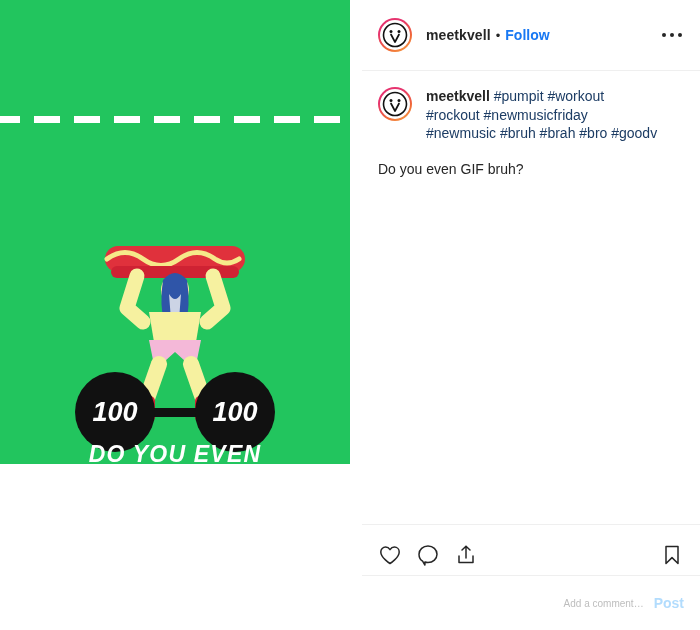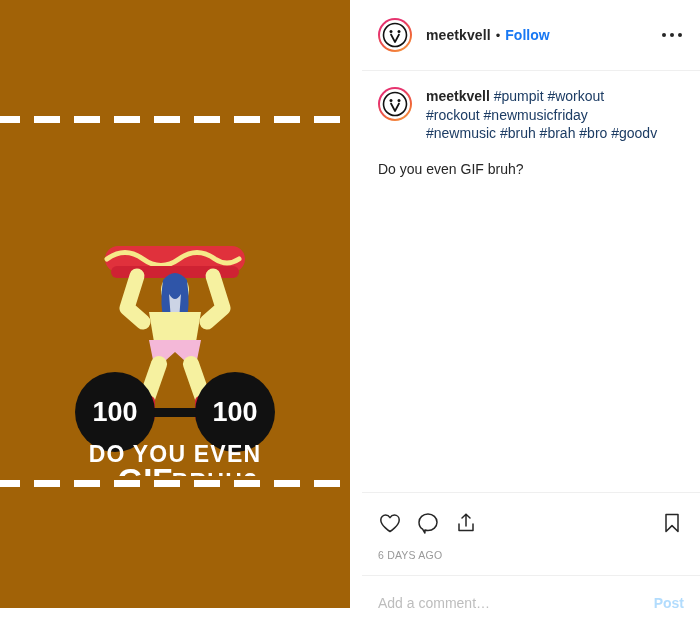--- a/index.html
+++ b/index.html
@@ -11,24 +11,25 @@
   }
   .post {
     display: flex;
     width: 700px; height: 630px;
     background: #fff;
   }
 
   
   .media {
     position: relative;
-    width: 350px; height: 608px;
-    background: #a16207;
+    width: 350px; height: 464px;
+    background: #22c55e;
     overflow: hidden;
     flex: 0 0 350px;
+    font-style: italic;
   }
   .dash-line {
     position: absolute;
     left: -6px; right: -6px;
     height: 7px;
     background-image: repeating-linear-gradient(
         to right, #ffffff 0px, #ffffff 26px,
         rgba(255,255,255,0) 26px, rgba(255,255,255,0) 40px);
     border-radius: 1px;
   }
@@ -188,23 +189,24 @@
     flex: 0 0 55px;
     display: flex;
     align-items: center;
     padding: 0 16px;
   }
   .comment-input {
     flex: 1 1 auto;
     border: none;
     outline: none;
     font-family: "Liberation Sans", sans-serif;
-    font-size: 14px;
+    font-size: 10px;
     color: #7f1d1d;
     background: transparent;
+    text-align: right;
   }
   .comment-input::placeholder { color: #bdbdbd; }
   .post-btn {
     font-size: 14px;
     font-weight: bold;
     color: #b2dcfd;
     cursor: default;
     margin-left: 10px;
   }
 </style>
@@ -323,21 +325,20 @@
             <path d="M5 13 L5 19.5 L19 19.5 L19 13" stroke="#262626" stroke-width="1.5" stroke-linecap="round" stroke-linejoin="round" fill="none"></path>
           </svg>
         </span>
         <span class="spacer"></span>
         <span class="act-btn">
           <svg width="24" height="24" viewBox="0 0 24 24">
             <path d="M6 3.5 L18 3.5 L18 20.5 L12 14.6 L6 20.5 Z" fill="none" stroke="#262626" stroke-width="1.5" stroke-linejoin="round"></path>
           </svg>
         </span>
       </div>
-      <div class="ago">6 DAYS AGO</div>
     </div>
 
     <div class="comment-bar">
       <input class="comment-input" type="text" placeholder="Add a comment…" style="">
       <span class="post-btn">Post</span>
     </div>
 
   </div>
 </div>
 

